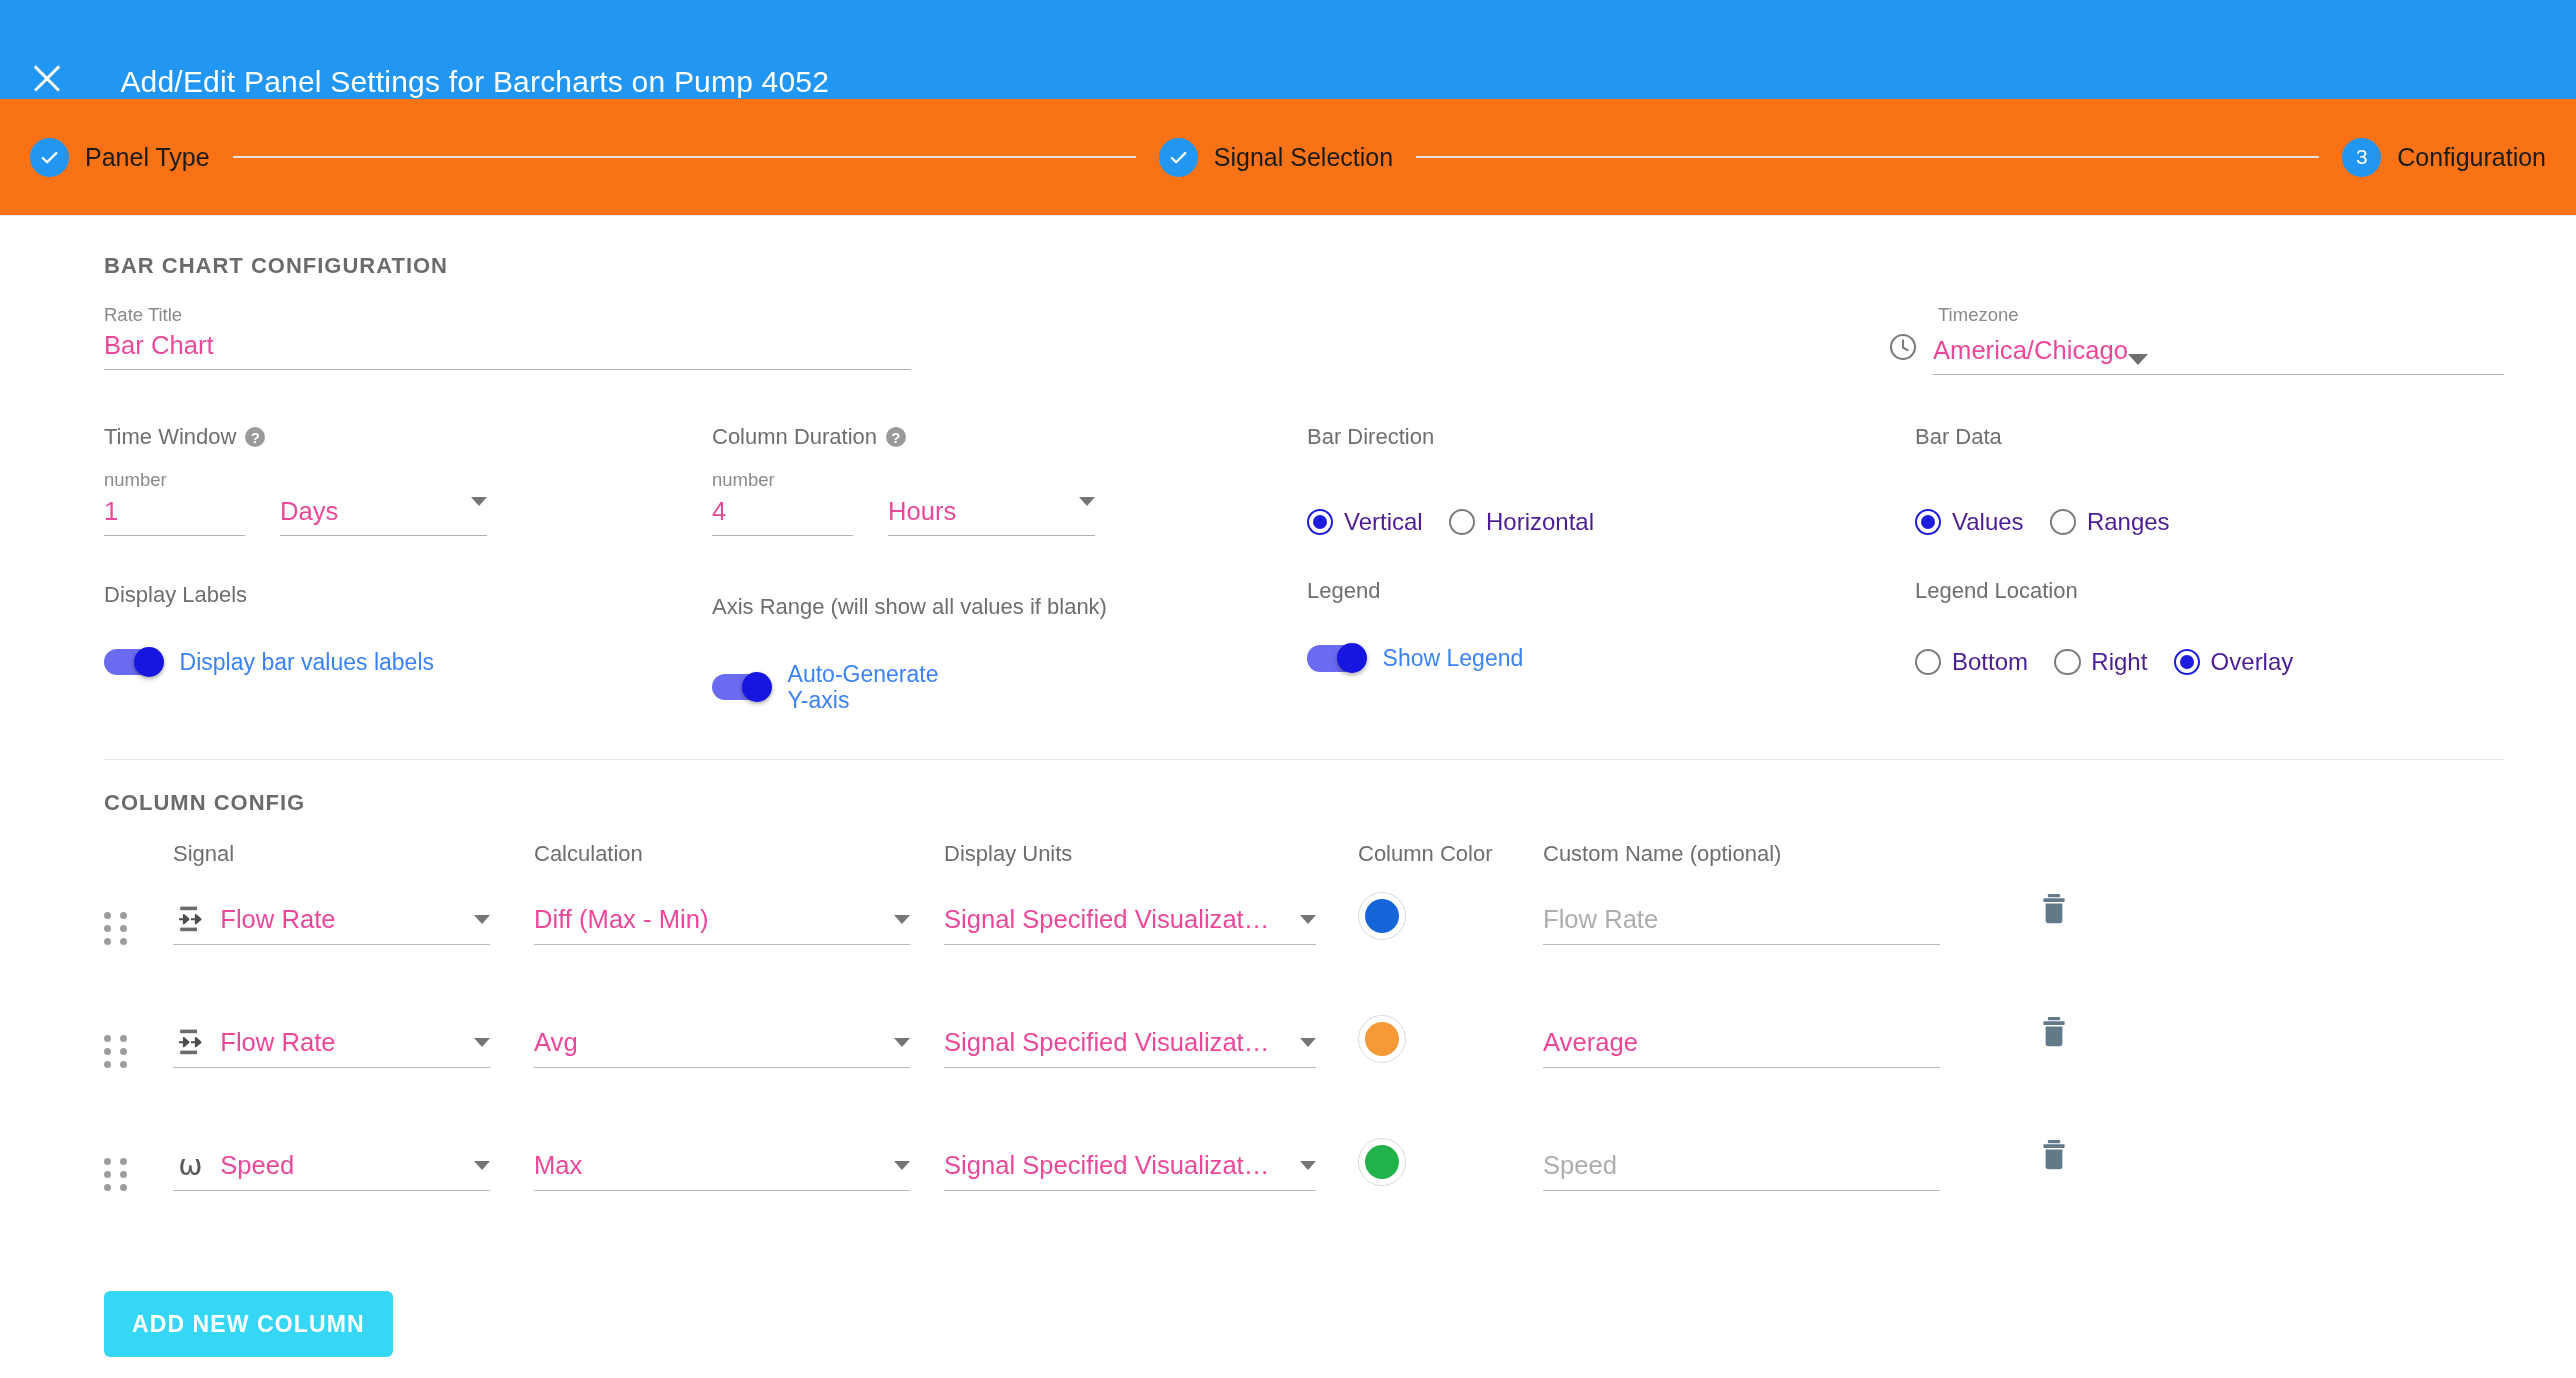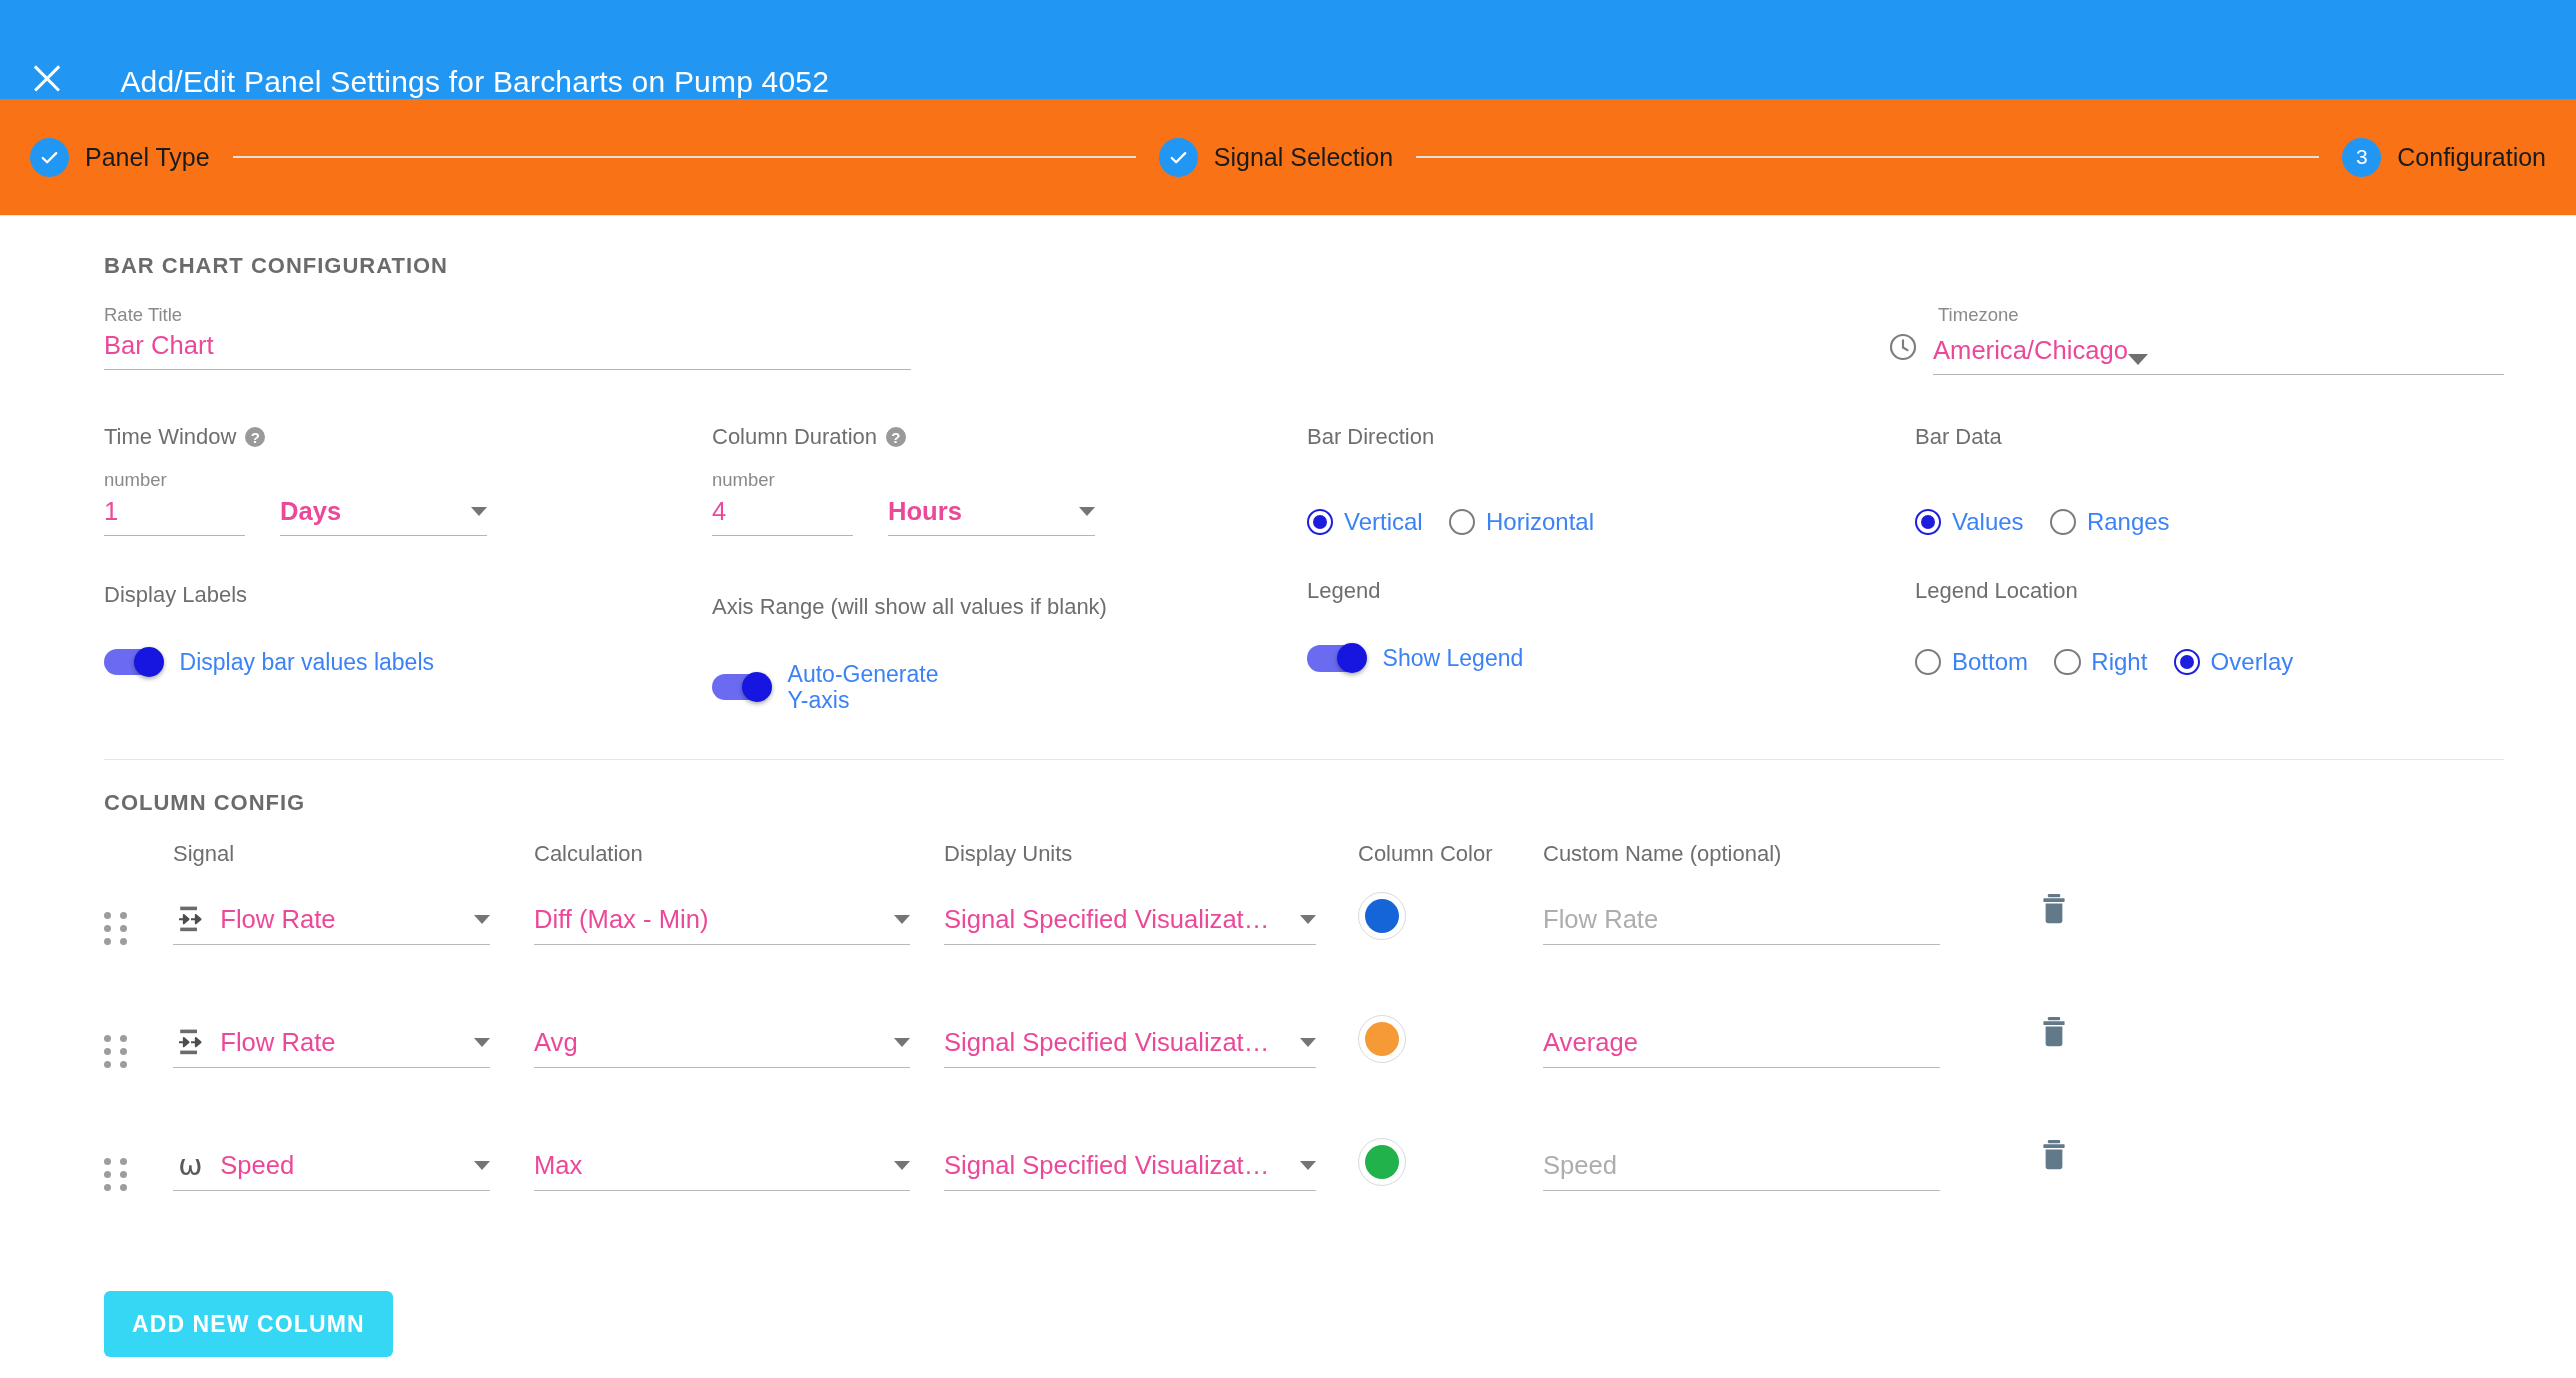--- a/index.html
+++ b/index.html
@@ -146,21 +146,21 @@
   .grid4 { display: flex; margin-top: 49px; }
   .col { flex: 0 0 auto; }
   .c1 { width: 608px; }
   .c2 { width: 595px; }
   .c3 { width: 608px; }
   .c4 { width: 608px; }
 
   .num-unit { display: flex; align-items: flex-end; gap: 35px; margin-top: 19.4px; }
   .num-box { width: 141px; }
   .unit-box { width: 207px; }
-  .unit-inner { display: flex; align-items: center; justify-content: space-between; font-weight: bold; }
+  .unit-inner { display: flex; align-items: flex-start; justify-content: space-between; }
 
   
   .radio-row { display: flex; align-items: center; gap: 14px; margin-top: 35px; }
   .radio-item { display: flex; align-items: center; gap: 10.6px; cursor: pointer; margin-right: 12.3px; }
   .radio {
     width: 26.4px; height: 26.4px;
     border-radius: 50%;
     border: 2.2px solid #7c7c7c;
     flex: 0 0 auto;
     position: relative;
@@ -169,21 +169,21 @@
   .radio.checked { border-color: #1d1de0; }
   .radio.checked::after {
     content: "";
     position: absolute;
     left: 50%; top: 50%;
     width: 14px; height: 14px;
     margin: -7px 0 0 -7px;
     border-radius: 50%;
     background: #1d1de0;
   }
-  .radio-label { font-size: 24px; color: #3b82f6; white-space: nowrap; }
+  .radio-label { font-size: 24px; color: #4c1d95; white-space: nowrap; }
 
   
   .toggle-row { display: flex; align-items: center; gap: 17.6px; margin-top: 41px; }
   .switch {
     width: 58px; height: 26.4px;
     border-radius: 13.2px;
     background: #6b6bf2;
     position: relative;
     flex: 0 0 auto;
     cursor: pointer;

